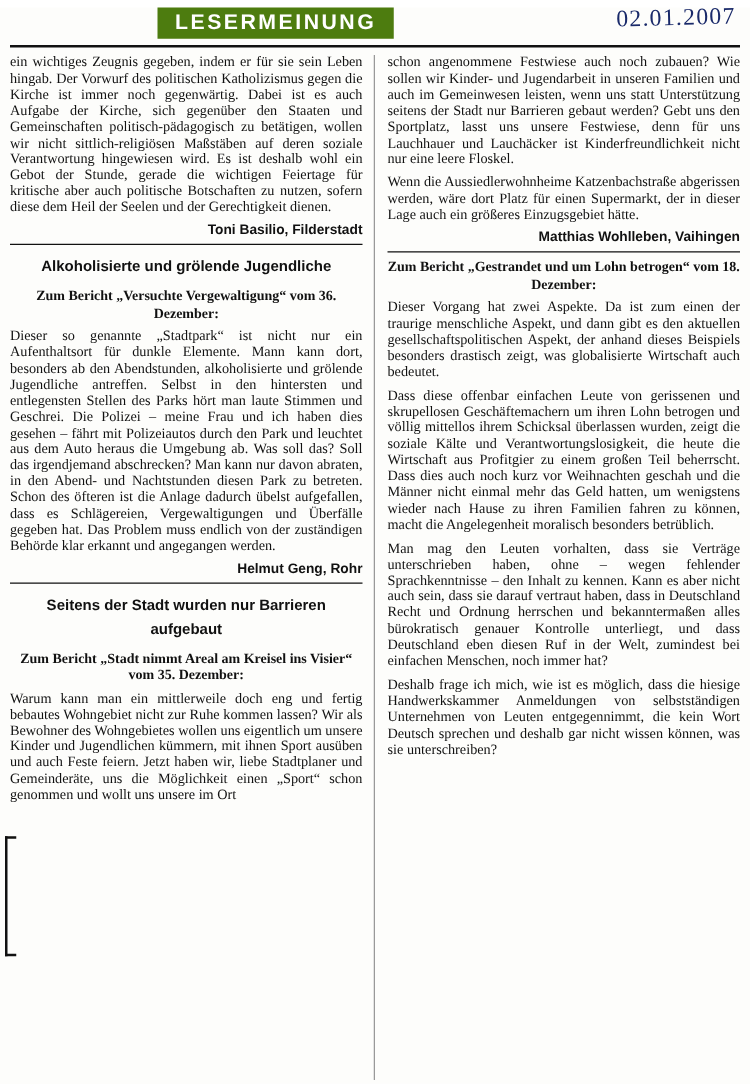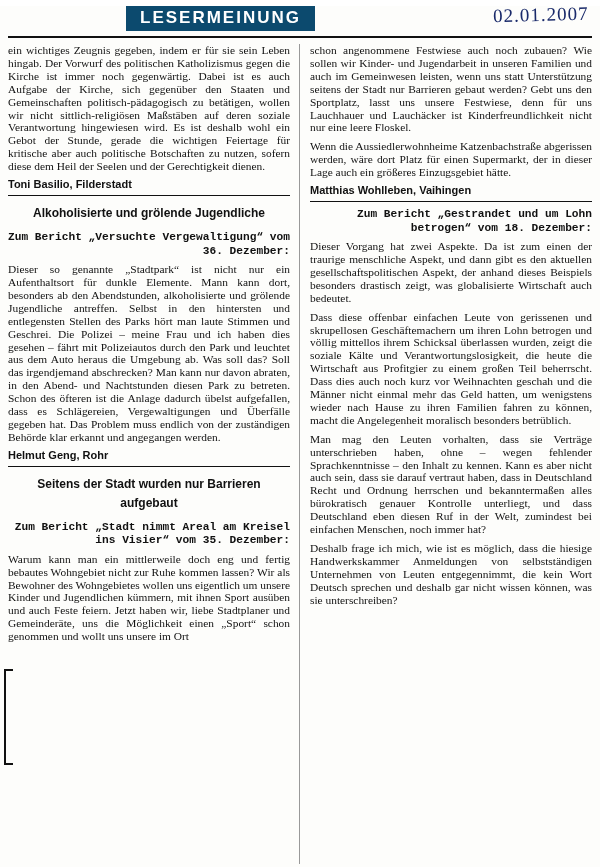--- a/index.html
+++ b/index.html
@@ -26,21 +26,21 @@
   .masthead {
     position: relative;
     height: 30px;
     border-bottom: 2px solid #111;
     margin: 6px 8px 0 8px;
   }
   .masthead-title {
     position: absolute;
     left: 118px;
     top: 0px;
-    background: #0c4a6e;
+    background: #4d7c0f;
     color: #fff;
     font-family: "Liberation Sans", sans-serif;
     font-weight: bold;
     font-size: 17px;
     letter-spacing: 2px;
     padding: 2px 14px 3px 14px;
   }
   .masthead-date {
     position: absolute;
     right: 4px;
@@ -75,44 +75,44 @@
     line-height: 12.9px;
     text-align: justify;
     text-justify: inter-word;
     hyphens: auto;
   }
   p + p { text-indent: 0; margin-top: 6px; }
   .sig {
     font-family: "Liberation Sans", sans-serif;
     font-weight: bold;
     font-size: 11px;
-    text-align: left;
+    text-align: right;
     margin-top: 5px;
     margin-bottom: 4px;
   }
   .rule {
     border: none;
     border-top: 1px solid #111;
     margin: 5px 0 6px 0;
   }
   h2.headline {
     font-family: "Liberation Sans", sans-serif;
     font-weight: bold;
     font-size: 12px;
     line-height: 19px;
     text-align: center;
     margin: 8px 0 8px 0;
   }
   .lead {
-    font-family: Liberation Mono, monospace;
+    font-family: Liberation Serif, serif;
     font-weight: bold;
     font-size: 11.2px;
     line-height: 13.5px;
     margin: 0 0 5px 0;
-    text-align: right;
+    text-align: center;
   }
   .block { margin-bottom: 2px; }
   
   .bracket {
     position: absolute;
     left: -4px;
     width: 7px;
     border-left: 2px solid #111;
     border-top: 2px solid #111;
     border-bottom: 2px solid #111;

